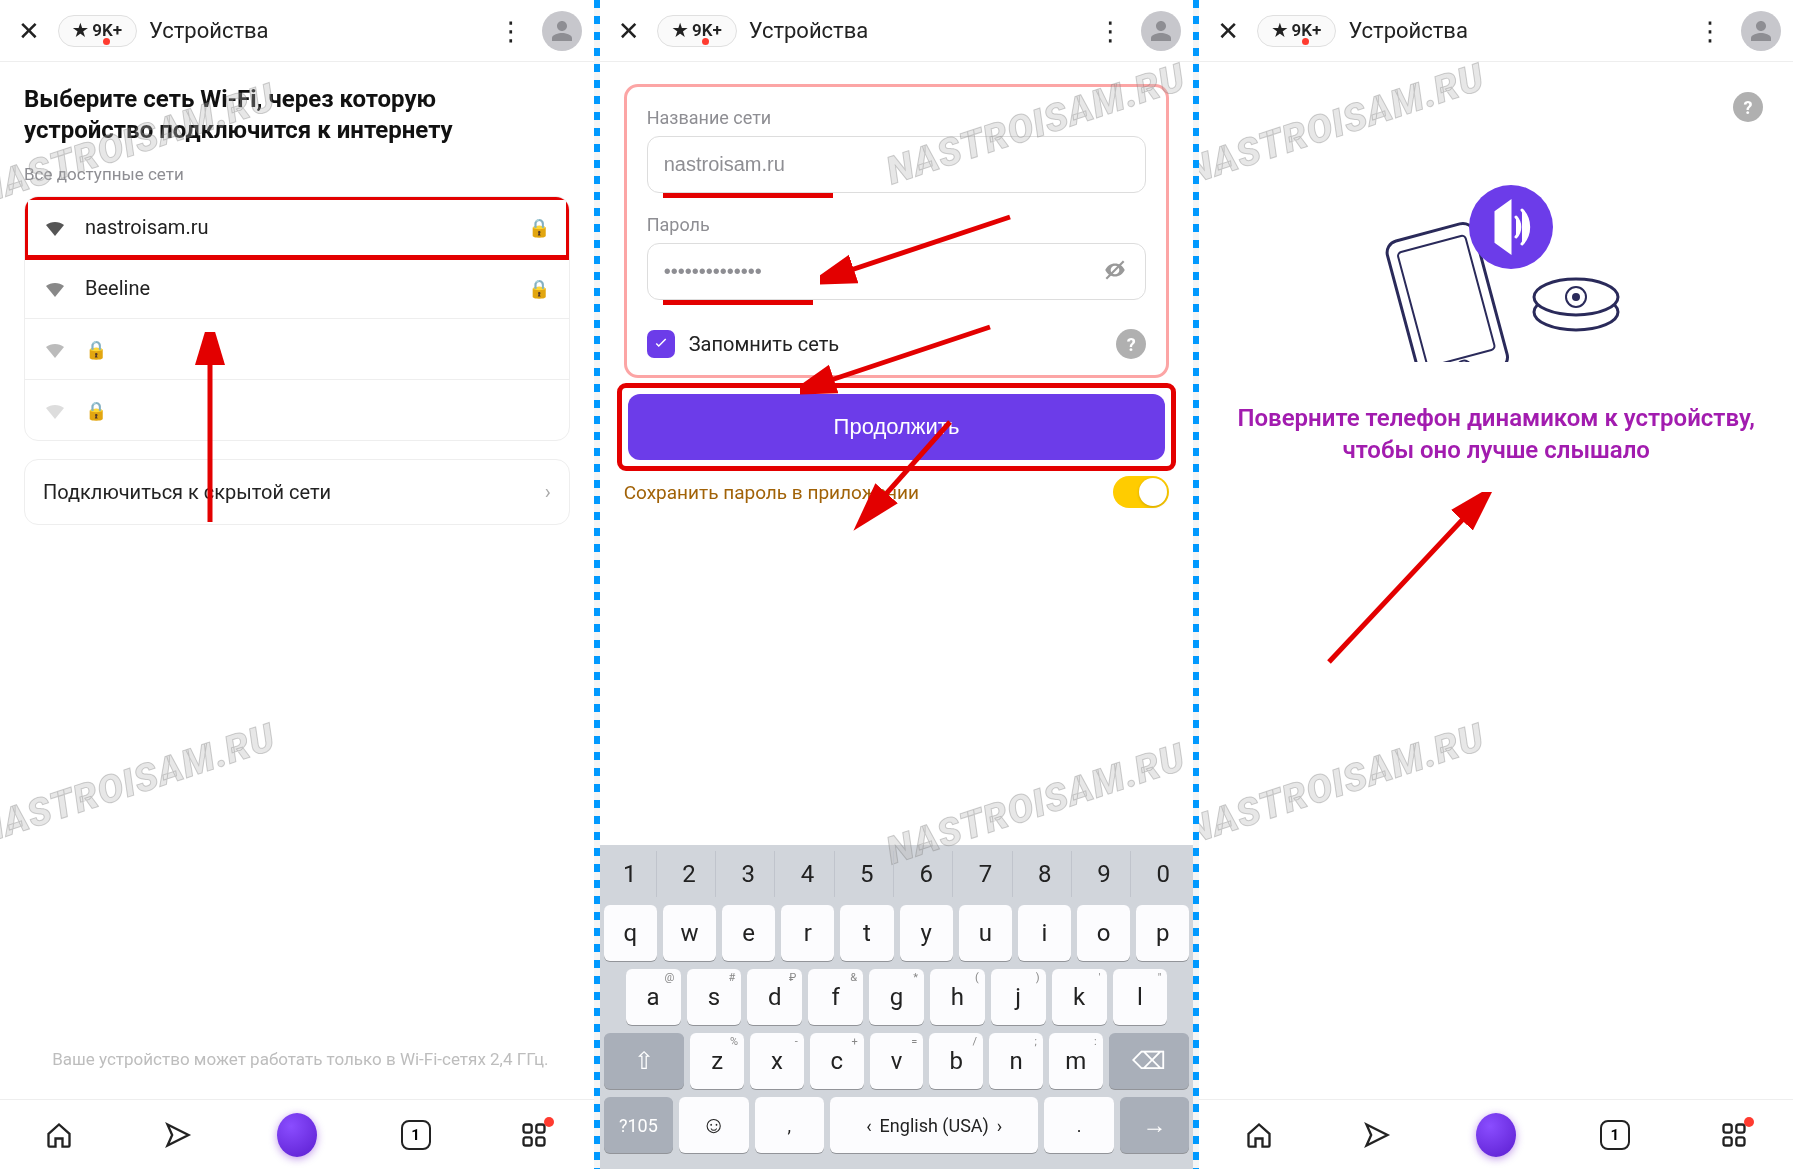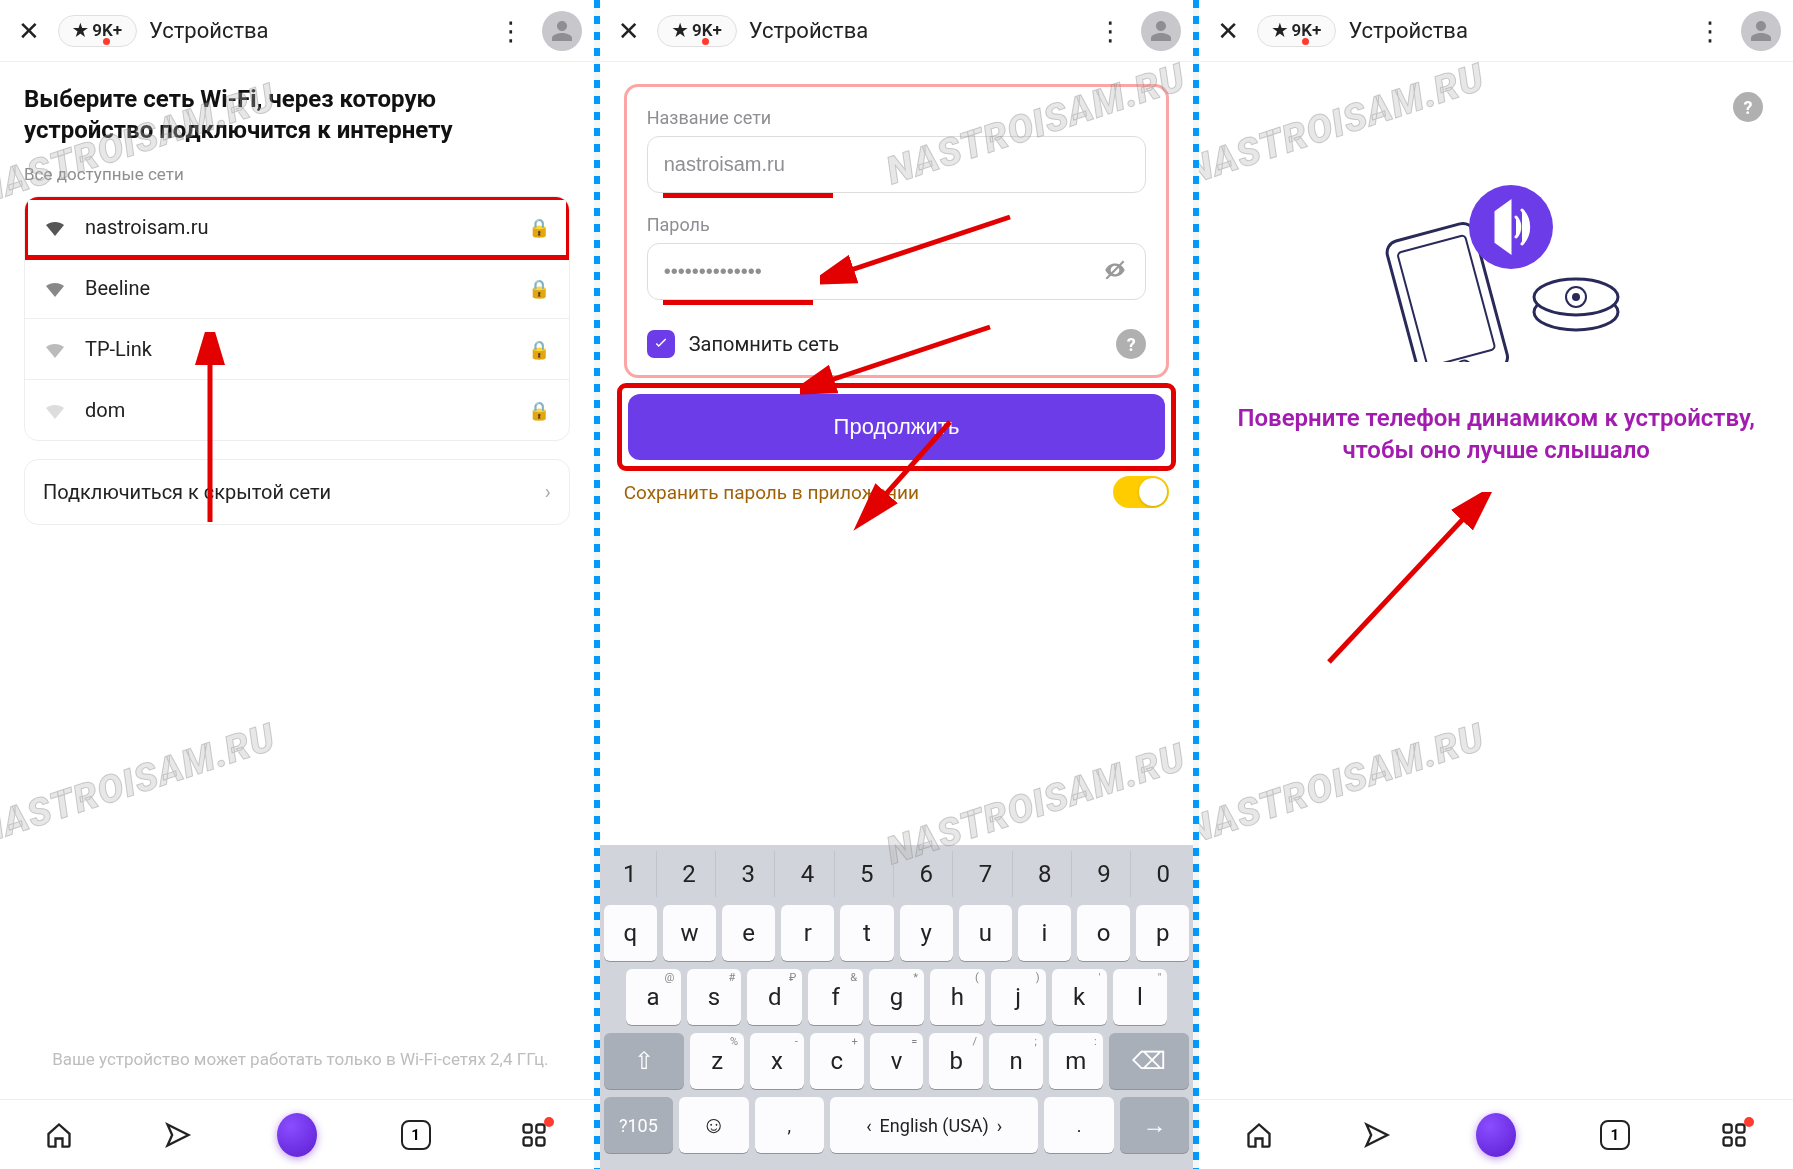--- a/index.html
+++ b/index.html
@@ -242,30 +242,28 @@
         </span>
         <span class="wifi-name">Beeline</span>
         <span class="lock-icon">🔒</span>
       </div>
       <div class="wifi-item">
         <span class="wifi-icon">
           <svg viewBox="0 0 24 24">
               <path fill="#bbb" d="M12 21l9-11c-5-4-13-4-18 0l9 11z"></path>
             </svg>
         </span>
-        <span class="wifi-name">TP-Link</span>
         <span class="lock-icon">🔒</span>
       </div>
       <div class="wifi-item">
         <span class="wifi-icon">
           <svg viewBox="0 0 24 24">
               <path fill="#ddd" d="M12 21l9-11c-5-4-13-4-18 0l9 11z"></path>
             </svg>
         </span>
-        <span class="wifi-name">dom</span>
         <span class="lock-icon">🔒</span>
       </div>
     </div>
 
     <svg class="arrow-up-long" width="30" height="200">
       <defs>
           <marker id="ah1" markerWidth="10" markerHeight="10" refX="5" refY="3" orient="auto">
             <path d="M0,0 L10,3 L0,6 Z" fill="#e30000"></path>
           </marker>
         </defs>

